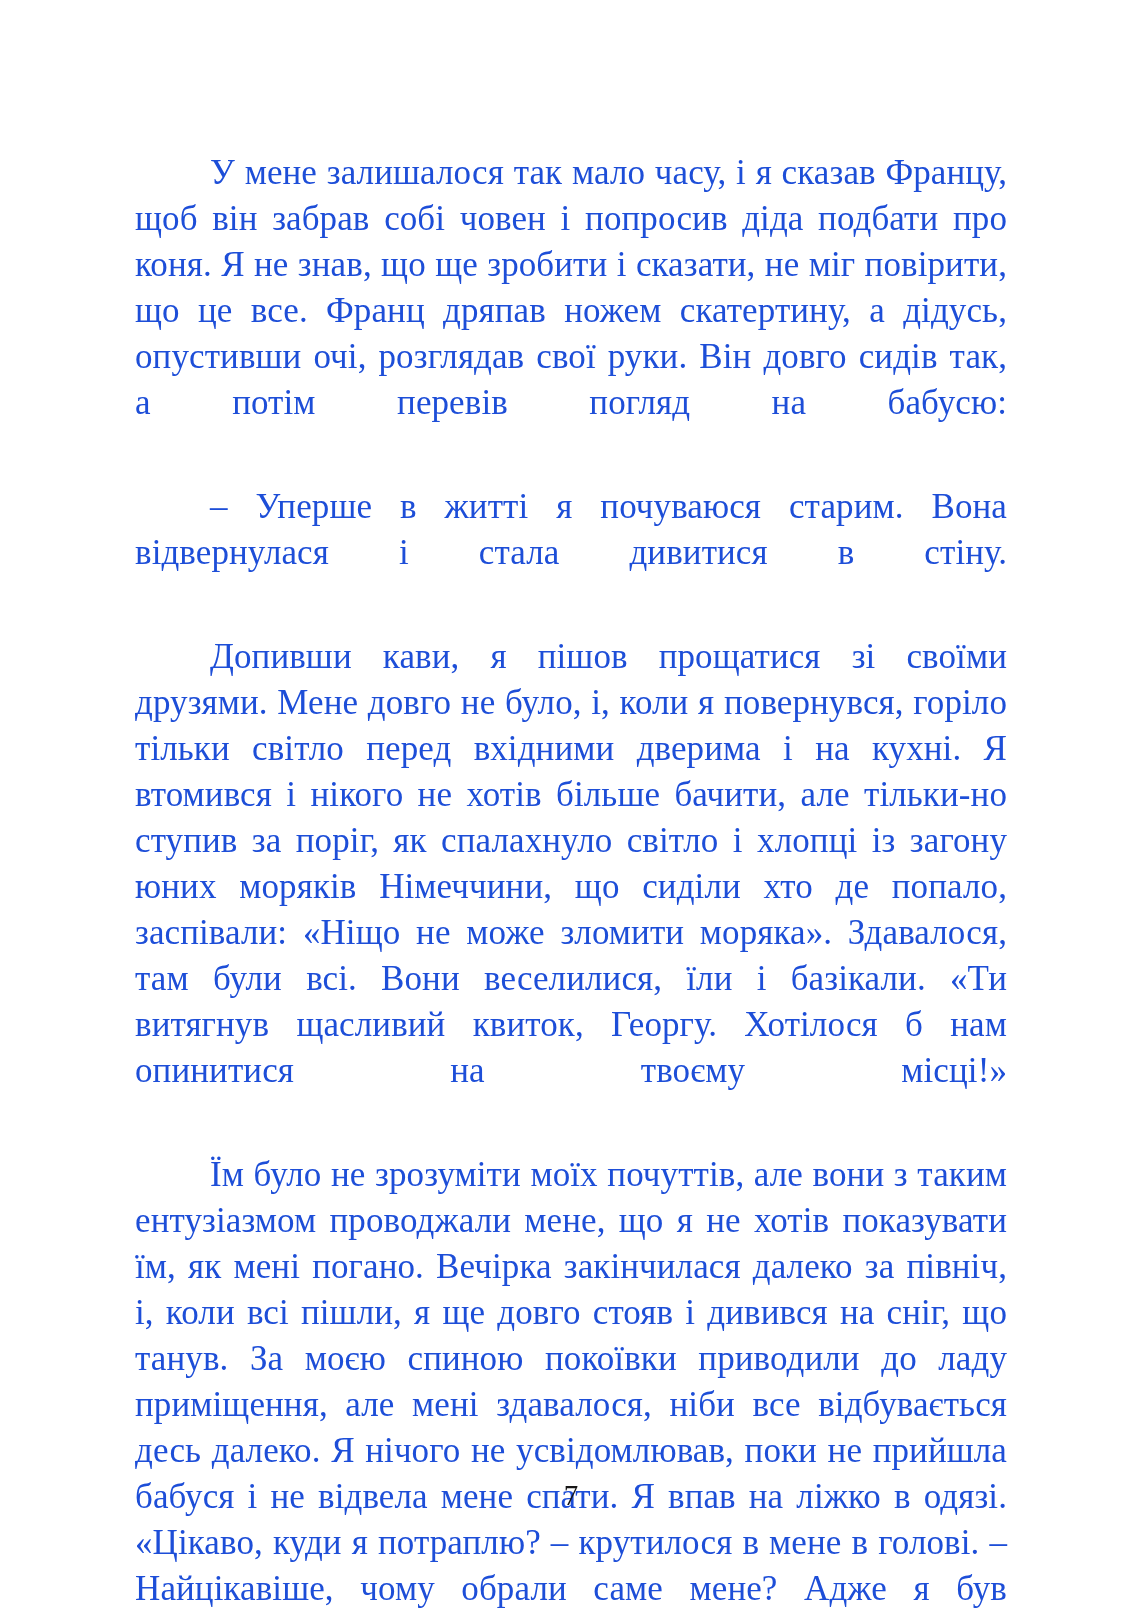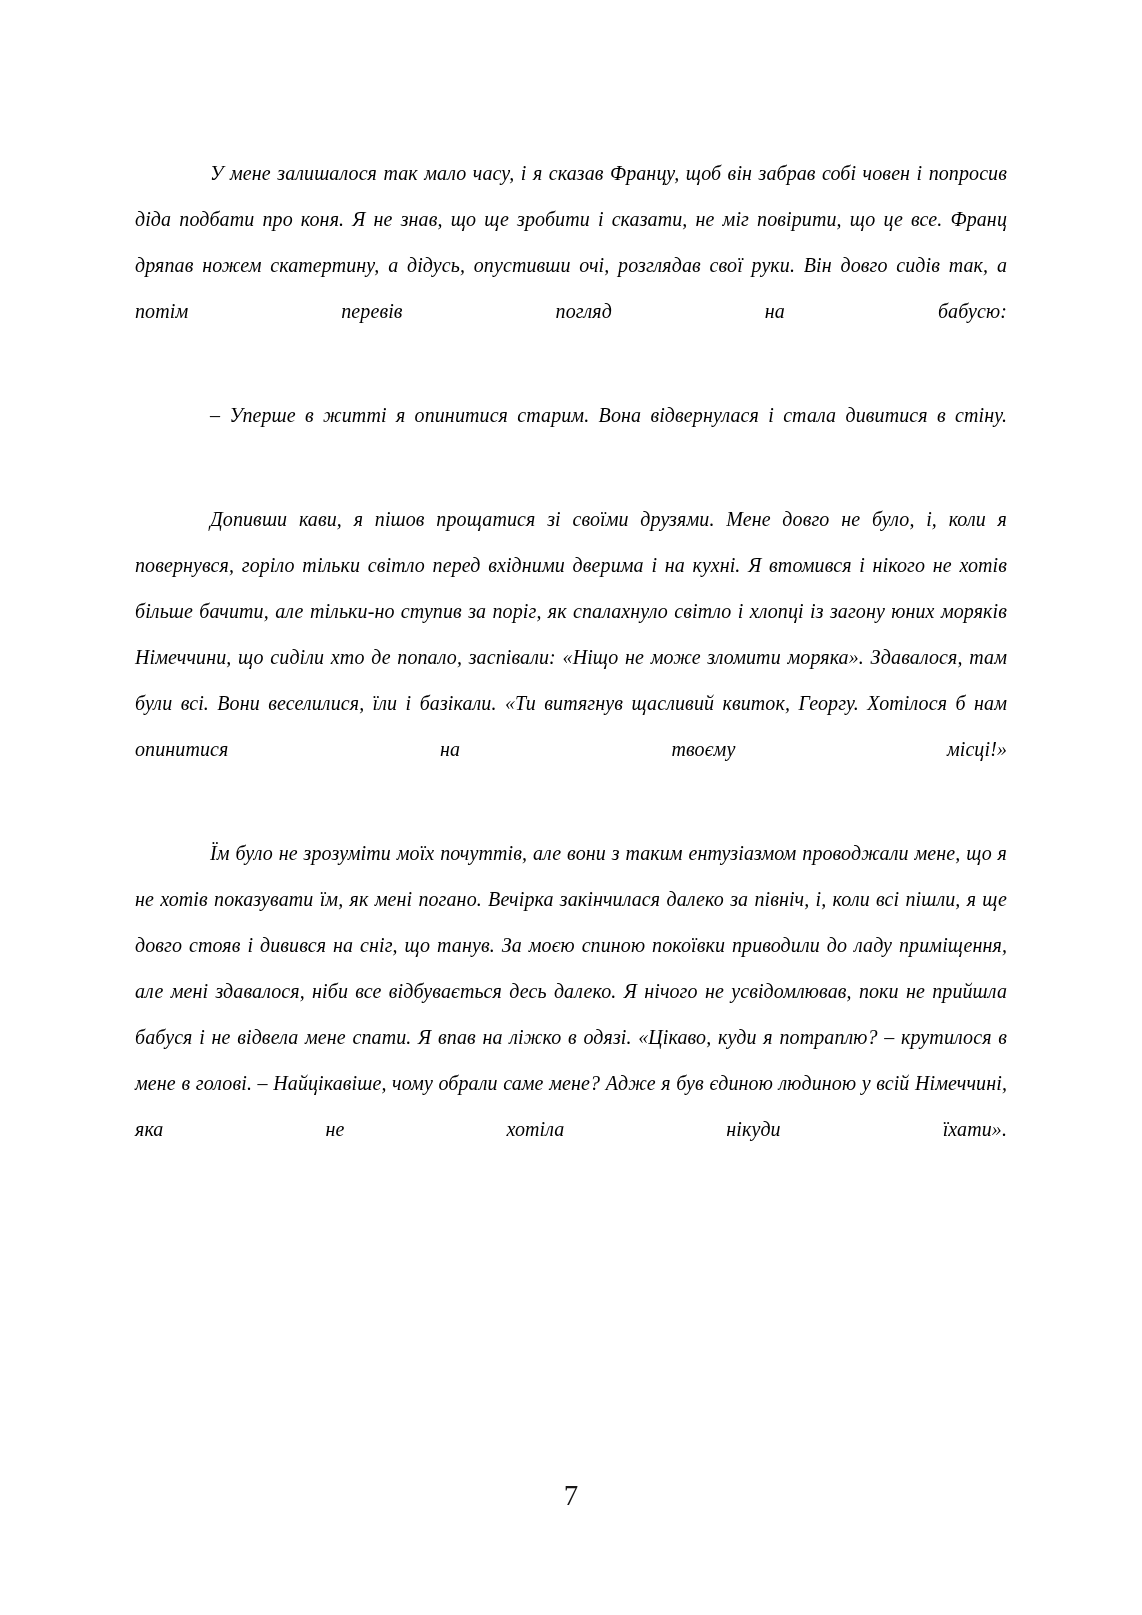--- a/index.html
+++ b/index.html
@@ -23,29 +23,28 @@
 
   .text-column {
     position: absolute;
     left: 135px;
     top: 150px;
     width: 872px;
   }
 
   .para {
     margin: 0;
-    font-size: 20px;
+    font-size: 35px;
     line-height: 46px;
     text-align: justify;
     text-justify: inter-word;
     text-indent: 75px;
     letter-spacing: 0.1px;
     word-spacing: 0.2px;
-    color: #000000;
-    font-style: italic;
+    color: #1d4ed8;
   }
 
   .para + .para {
     margin-top: 12px;
   }
 
   
   .para::after {
     content: "";
     display: inline-block;
@@ -64,20 +63,20 @@
     font-family: "Liberation Serif", "DejaVu Serif", serif;
   }
 </style>
 </head>
 <body>
 
 <div class="page">
 
   <div class="text-column">
     <p class="para">У мене залишалося так мало часу, і я сказав Францу, щоб він забрав собі човен і попросив діда подбати про коня. Я не знав, що ще зробити і сказати, не міг повірити, що це все. Франц дряпав ножем скатертину, а дідусь, опустивши очі, розглядав свої руки. Він довго сидів так, а потім перевів погляд на бабусю:</p>
-    <p class="para">– Уперше в житті я опинитися старим. Вона відвернулася і стала дивитися в стіну.</p>
+    <p class="para">– Уперше в житті я почуваюся старим. Вона відвернулася і стала дивитися в стіну.</p>
     <p class="para">Допивши кави, я пішов прощатися зі своїми друзями. Мене довго не було, і, коли я повернувся, горіло тільки світло перед вхідними дверима і на кухні. Я втомився і нікого не хотів більше бачити, але тільки-но ступив за поріг, як спалахнуло світло і хлопці із загону юних моряків Німеччини, що сиділи хто де попало, заспівали: «Ніщо не може зломити моряка». Здавалося, там були всі. Вони веселилися, їли і базікали. «Ти витягнув щасливий квиток, Георгу. Хотілося б нам опинитися на твоєму місці!»</p>
     <p class="para">Їм було не зрозуміти моїх почуттів, але вони з таким ентузіазмом проводжали мене, що я не хотів показувати їм, як мені погано. Вечірка закінчилася далеко за північ, і, коли всі пішли, я ще довго стояв і дивився на сніг, що танув. За моєю спиною покоївки приводили до ладу приміщення, але мені здавалося, ніби все відбувається десь далеко. Я нічого не усвідомлював, поки не прийшла бабуся і не відвела мене спати. Я впав на ліжко в одязі. «Цікаво, куди я потраплю? – крутилося в мене в голові. – Найцікавіше, чому обрали саме мене? Адже я був єдиною людиною у всій Німеччині, яка не хотіла нікуди їхати».</p>
   </div>
 
   <div class="page-number">7</div>
 
 </div>
 
 </body></html>

